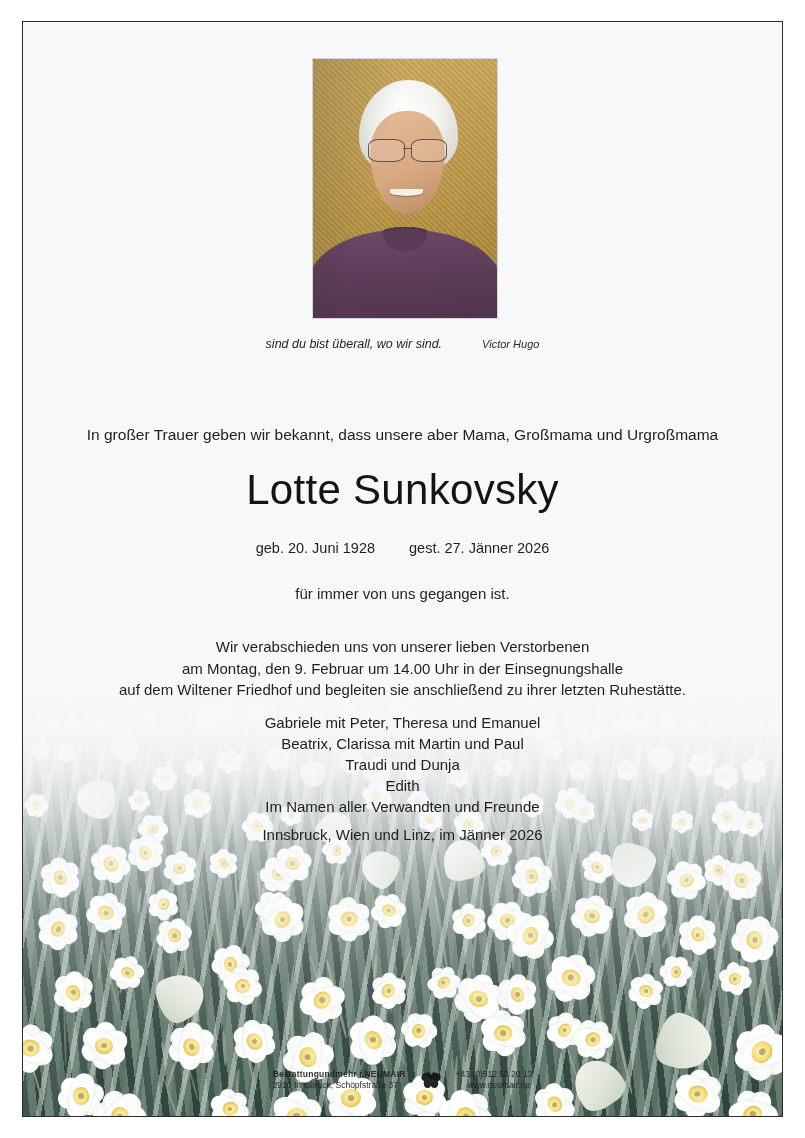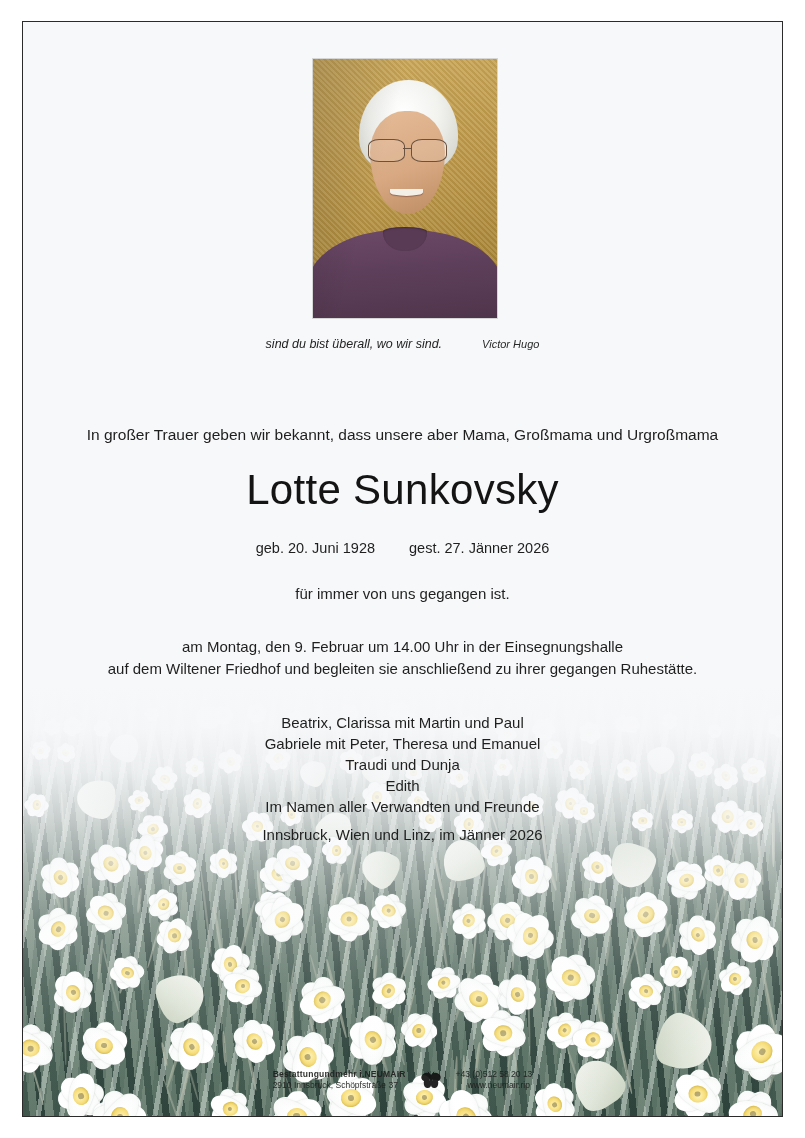--- a/index.html
+++ b/index.html
@@ -1592,27 +1592,28 @@
 
     <div class="name">Lotte Sunkovsky</div>
 
     <div class="dates">
       <span>geb. 20. Juni 1928</span><span class="gap"></span><span>gest. 27. Jänner 2026</span>
     </div>
 
     <div class="closing">für immer von uns gegangen ist.</div>
 
     <div class="ceremony">
+      <div>Wir verabschieden uns von unserer lieben Verstorbenen</div>
       <div>am Montag, den 9. Februar um 14.00 Uhr in der Einsegnungshalle</div>
-      <div>auf dem Wiltener Friedhof und begleiten sie anschließend zu ihrer gegangen Ruhestätte.</div>
+      <div>auf dem Wiltener Friedhof und begleiten sie anschließend zu ihrer letzten Ruhestätte.</div>
     </div>
 
     <div class="family">
+      <div>Gabriele mit Peter, Theresa und Emanuel</div>
       <div>Beatrix, Clarissa mit Martin und Paul</div>
-      <div>Gabriele mit Peter, Theresa und Emanuel</div>
       <div>Traudi und Dunja</div>
       <div>Edith</div>
       <div>Im Namen aller Verwandten und Freunde</div>
     </div>
 
     <div class="place">Innsbruck, Wien und Linz, im Jänner 2026</div>
   </div>
 
   <div class="footer">
     <div class="footer-left">

